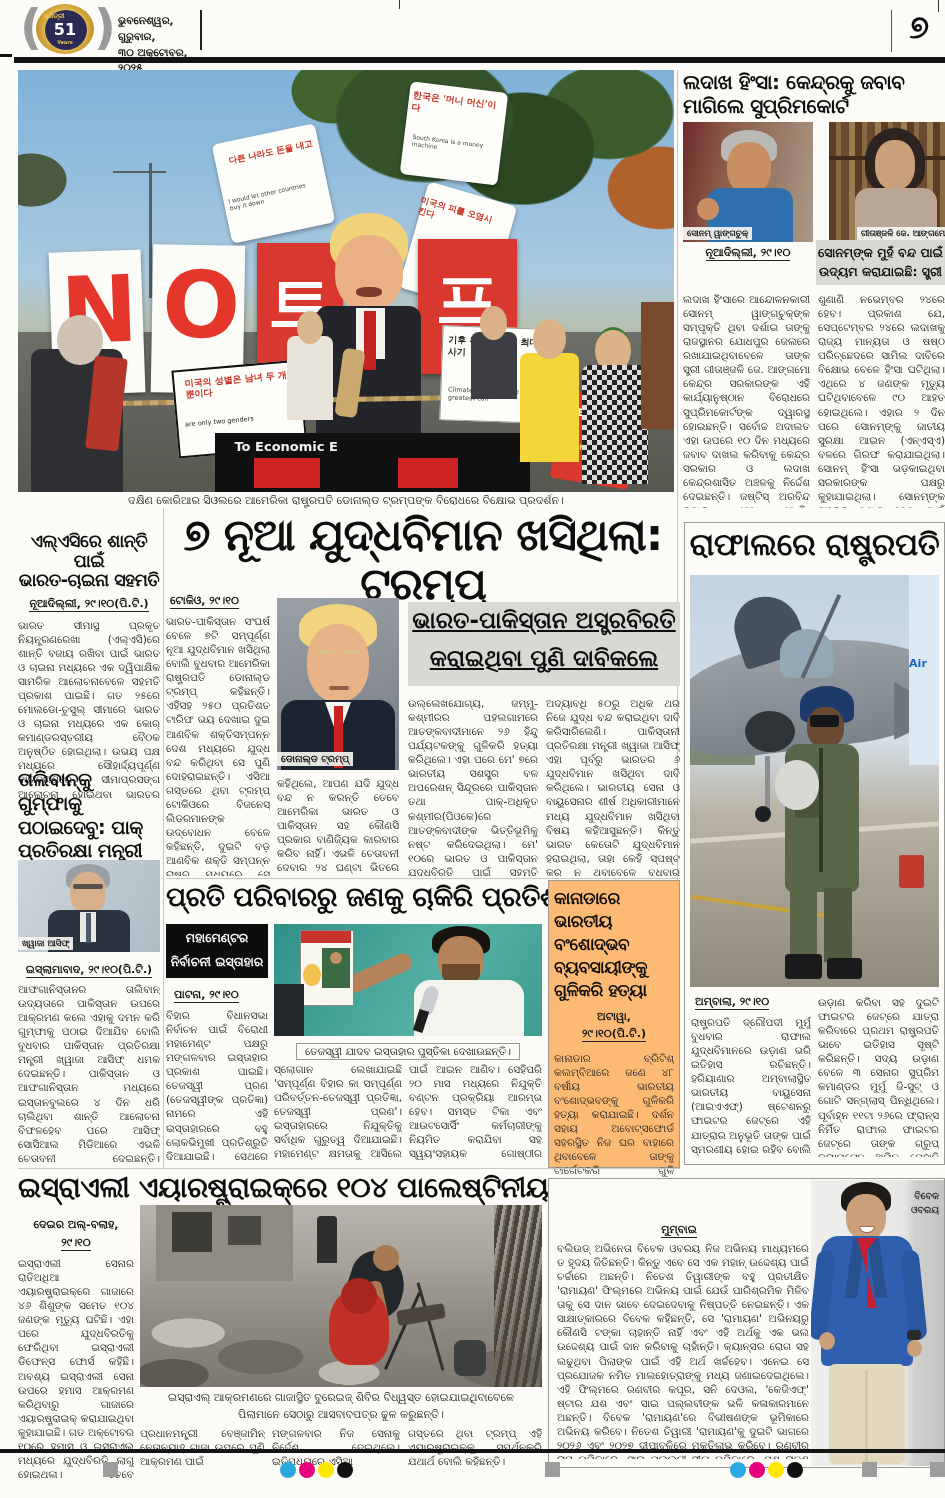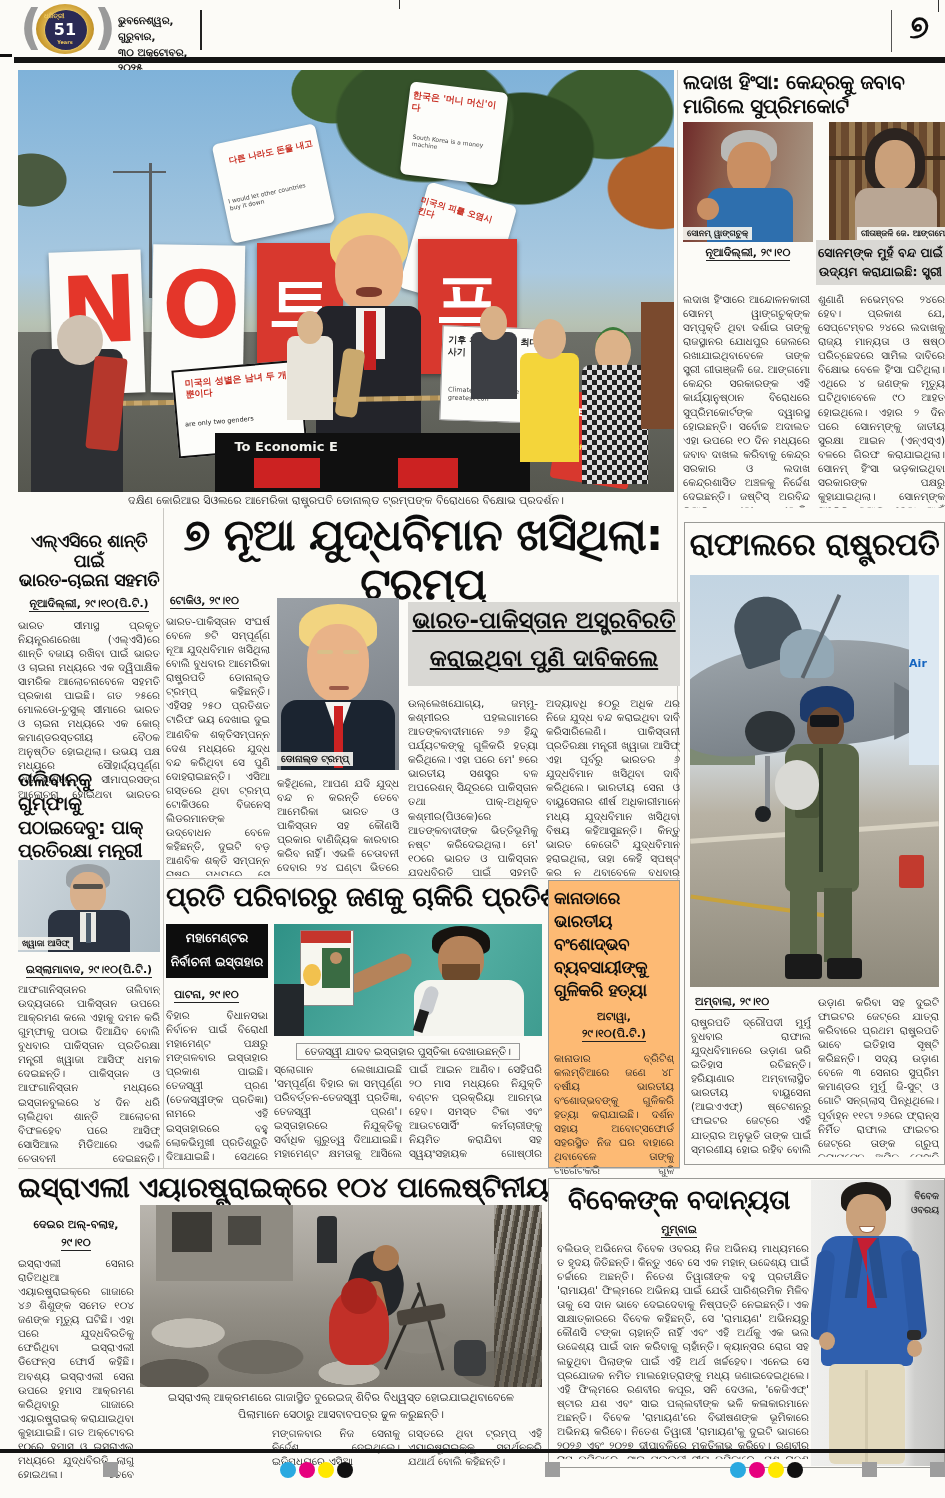--- a/index.html
+++ b/index.html
@@ -324,26 +324,26 @@
     <i style="left:65%;top:46%;width:3px;height:46%;background:#2c2a26;transform:rotate(24deg);"></i>
     <i style="left:72%;top:42%;width:3px;height:50%;background:#35332e;transform:rotate(-16deg);"></i>
     <i style="left:64%;top:56%;width:12%;height:8%;background:#4a443c;border-radius:4px;transform:rotate(-10deg);"></i>
     <i style="left:88%;top:0;width:12%;height:100%;background:repeating-linear-gradient(100deg,#55504634 0 3px,#6e675a 3px 5px,#4a443a 5px 9px);"></i>
     <i style="left:78%;top:74%;width:8%;height:20%;border-radius:8px;background:#3c3e40;"></i>
   </div>
   <div class="abs capt" style="left:122px;top:218px;width:402px;text-align:center;line-height:1.5;">
     <div>ଇସ୍ରାଏଲ୍ ଆକ୍ରମଣରେ ଗାଜାସ୍ଥିତ ବୁରେଇଜ୍ ଶିବିର ବିଧ୍ୱସ୍ତ ହୋଇଯାଇଥିବାବେଳେ</div>
     <div>ପିଲାମାନେ ସେଠାରୁ ଆସବାବପତ୍ର ଢୁଳ କରୁଛନ୍ତି।</div>
   </div>
+  <div class="abs body-txt" style="left:122px;top:254px;width:125px;height:52px;">ପ୍ରଧାନମନ୍ତ୍ରୀ ବେଞ୍ଜାମିନ୍ ନେତାନ୍ୟାହୁ ଗାଜା ଉପରେ ପୁଣି ଆକ୍ରମଣ ପାଇଁ</div>
   <div class="abs body-txt" style="left:254px;top:254px;width:128px;height:52px;">ମଙ୍ଗଳବାର ନିଜ ସେନାକୁ ନିର୍ଦ୍ଦେଶ ଦେଇଥିଲେ। ଇତିମଧ୍ୟରେ ଏସିଆ</div>
   <div class="abs body-txt" style="left:390px;top:254px;width:134px;height:52px;">ଗସ୍ତରେ ଥିବା ଟ୍ରମ୍ପ୍ ଏହି ଏୟାରଷ୍ଟ୍ରାଇକ୍‌କୁ ସମର୍ଥନକରି ଯଥାର୍ଥ ବୋଲି କହିଛନ୍ତି।</div>
 </div>
 
 <div class="abs" style="left:548px;top:1178px;width:397px;height:290px;border:1px solid #9a9a96;background:#fcfbf7;box-sizing:border-box;">
-  <div class="abs hl" style="left:10px;top:6px;width:240px;text-align:center;font-size:27px;">ବିବେକଙ୍କ ବଦାନ୍ୟତା</div>
   <div class="abs dl" style="left:10px;top:44px;width:240px;text-align:center;"><span>ମୁମ୍ବାଇ</span></div>
   <div class="abs body-txt" style="left:8px;top:62px;width:252px;height:218px;">ବଲିଉଡ୍ ଅଭିନେତା ବିବେକ ଓବରୟ ନିଜ ଅଭିନୟ ମାଧ୍ୟମରେ ତ ହୃଦୟ ଜିତିଛନ୍ତି। କିନ୍ତୁ ଏବେ ସେ ଏକ ମହାନ୍ ଉଦ୍ଦେଶ୍ୟ ପାଇଁ ଚର୍ଚ୍ଚାରେ ଅଛନ୍ତି। ନିତେଶ ତିୱାରୀଙ୍କ ବହୁ ପ୍ରତୀକ୍ଷିତ 'ରାମାୟଣ' ଫିଲ୍ମରେ ଅଭିନୟ ପାଇଁ ଯେଉଁ ପାରିଶ୍ରମିକ ମିଳିବ ତାକୁ ସେ ଦାନ ଭାବେ ଦେଇଦେବାକୁ ନିଷ୍ପତ୍ତି ନେଇଛନ୍ତି। ଏକ ସାକ୍ଷାତ୍କାରରେ ବିବେକ କହିଛନ୍ତି, ସେ 'ରାମାୟଣ' ଅଭିନୟରୁ କୌଣସି ଟଙ୍କା ଚାହାନ୍ତି ନାହିଁ ଏବଂ ଏହି ଅର୍ଥକୁ ଏକ ଭଲ ଉଦ୍ଦେଶ୍ୟ ପାଇଁ ଦାନ କରିବାକୁ ଚାହାଁନ୍ତି। କ୍ୟାନ୍ସର ରୋଗ ସହ ଲଢୁଥିବା ପିଲାଙ୍କ ପାଇଁ ଏହି ଅର୍ଥ ଖର୍ଚ୍ଚହେବ। ଏନେଇ ସେ ପ୍ରଯୋଜକ ନମିତ ମାଲହୋତ୍ରାଙ୍କୁ ମଧ୍ୟ ଜଣାଇଦେଇଥିଲେ। ଏହି ଫିଲ୍ମରେ ରଣବୀର କପୂର, ସନି ଦେଓଲ, 'କେଜିଏଫ୍' ଷ୍ଟାର ଯଶ ଏବଂ ସାଇ ପଲ୍ଲବୀଙ୍କ ଭଳି କଳାକାରମାନେ ଅଛନ୍ତି। ବିବେକ 'ରାମାୟଣ'ରେ ବିଭୀଷଣଙ୍କ ଭୂମିକାରେ ଅଭିନୟ କରିବେ। ନିତେଶ ତିୱାରୀ 'ରାମାୟଣ'କୁ ଦୁଇଟି ଭାଗରେ ୨୦୨୬ ଏବଂ ୨୦୨୭ ଦୀପାବଳିରେ ମୁକ୍ତିଲାଭ କରିବେ। ରଣବୀର ରାମ ଭୂମିକାରେ, ସାଇ ପଲ୍ଲବୀ ସୀତା ଭୂମିକାରେ, ଯଶ ରାବଣ ଭୂମିକାରେ ଏବଂ ସନି ହନୁମାନ ଭୂମିକାରେ ନଜର ଆସିବେ।</div>
 
   <div class="abs photo" style="left:262px;top:1px;width:133px;height:286px;background:#ededeb;">
     <i style="inset:0;background:linear-gradient(90deg,#efefed 0%,#e6e6e4 70%,#cfcfcd 78%,#c4c4c2 100%);"></i>
     <i style="left:30px;top:2px;width:50px;height:32px;border-radius:55% 55% 35% 35%;background:#1d1a17;"></i>
     <i style="left:35px;top:14px;width:40px;height:46px;border-radius:45%;background:#caa17b;"></i>
     <i style="left:48px;top:46px;width:14px;height:5px;border-radius:0 0 8px 8px;background:#fff;border:1px solid #9c6a4a;"></i>
     <i style="left:10px;top:56px;width:92px;height:130px;border-radius:18px 18px 6px 6px;background:#2f5fae;"></i>
     <i style="left:38px;top:58px;width:12px;height:60px;background:#27508f;transform:skewX(-8deg);"></i>

